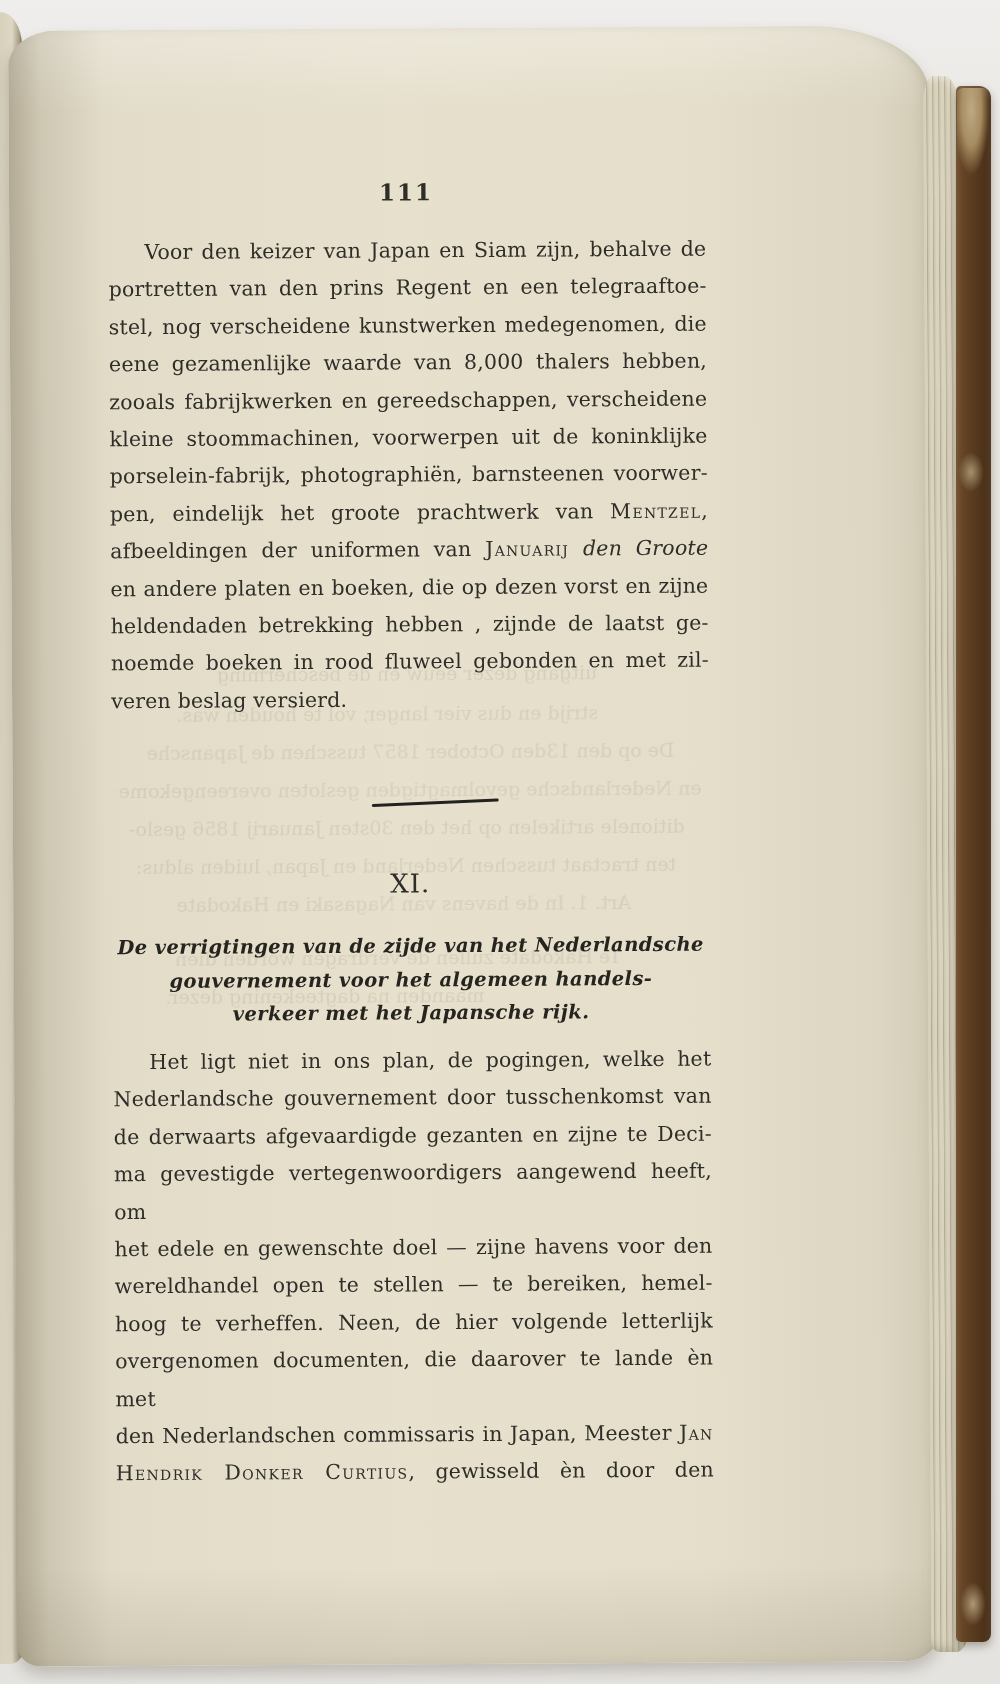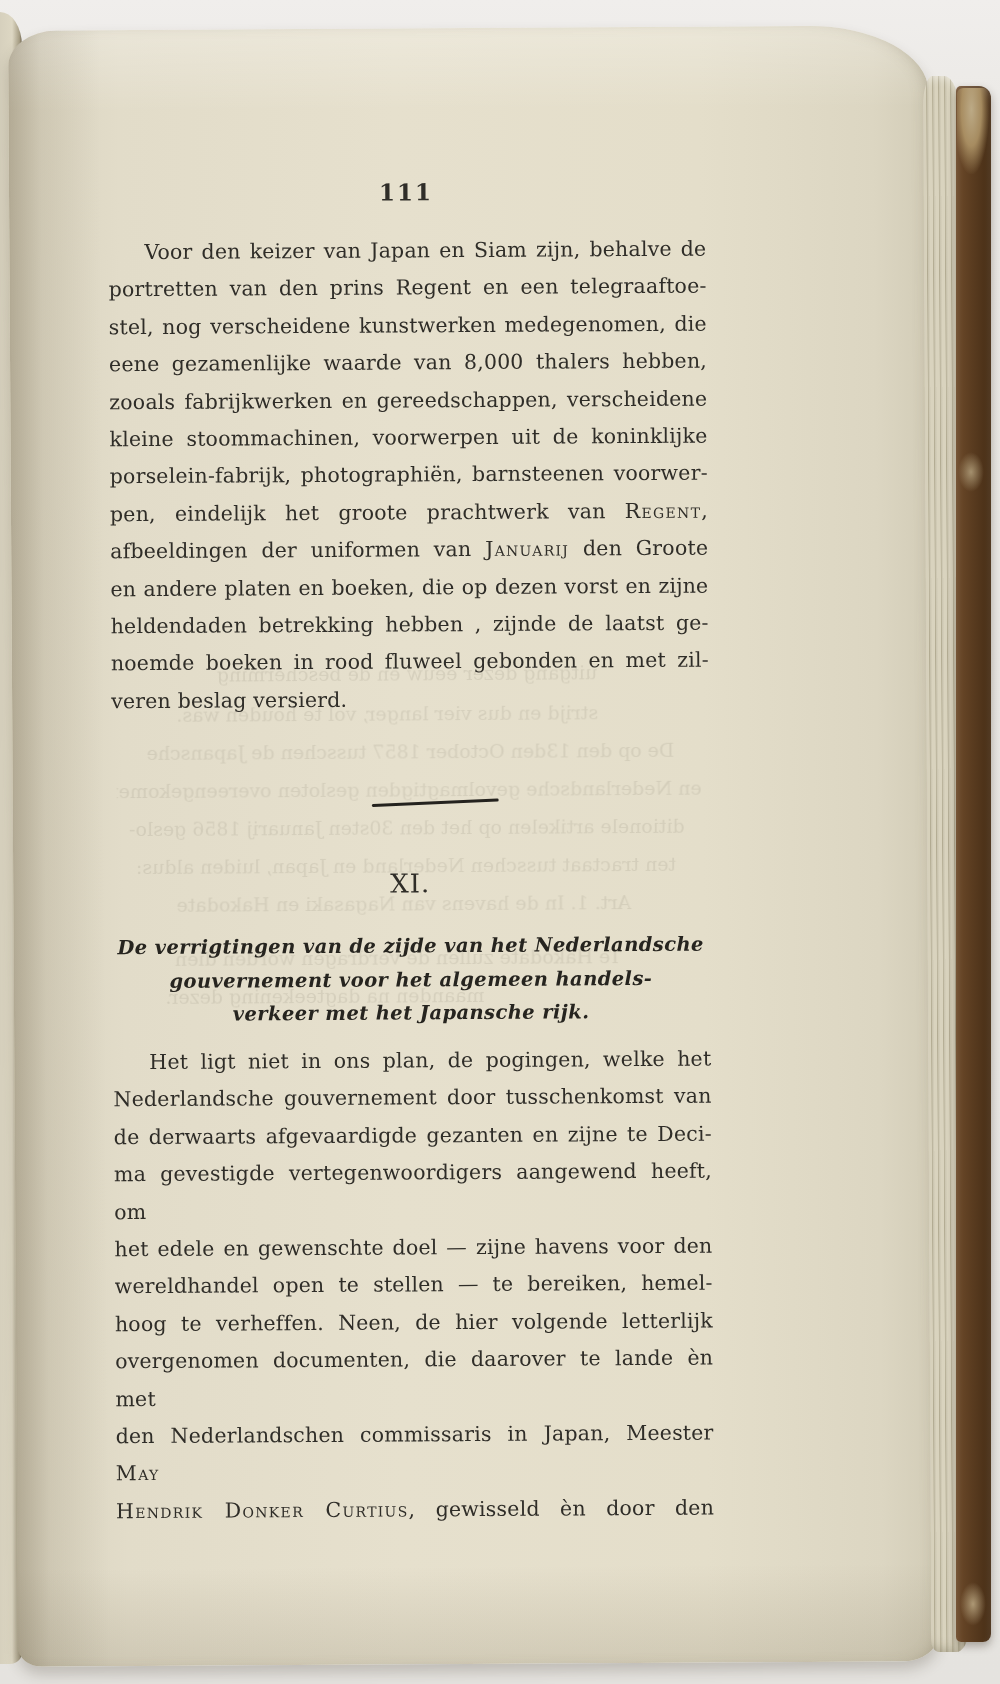--- a/index.html
+++ b/index.html
@@ -65,21 +65,21 @@
     position:absolute;left:99px;top:150px;width:596px;
     text-align:center;font-size:23px;letter-spacing:2px;font-weight:bold;
   }
   .para{position:absolute;left:99px;width:598px;font-size:20.5px;line-height:37.4px;letter-spacing:0.2px;}
   .para1{top:204px;}
   .para2{top:1014px;}
   .tline{text-align:justify;text-align-last:justify;white-space:normal;}
   .tline.endline{text-align-last:left;}
   .tline.indent{text-indent:36px;}
   .sc{font-variant:small-caps;letter-spacing:1.3px;}
-  .it{}
+  .it{font-style:italic;}
   .divider{
     position:absolute;left:359px;top:773px;width:127px;height:3px;
     background:#24221e;border-radius:2px;transform:rotate(-2.2deg);
   }
   .section-heading{
     position:absolute;left:99px;top:840px;width:596px;
     text-align:center;font-size:26px;letter-spacing:1px;
   }
   .subtitle{
     position:absolute;left:99px;top:901px;width:596px;
@@ -114,21 +114,21 @@
   <div class="content">
     <div class="page-number">111</div>
     <div class="para para1">
         <div class="tline indent"><span>Voor den keizer van Japan en Siam zijn, behalve de</span></div>
         <div class="tline"><span>portretten van den prins Regent en een telegraaftoe-</span></div>
         <div class="tline"><span>stel, nog verscheidene kunstwerken medegenomen, die</span></div>
         <div class="tline"><span>eene gezamenlijke waarde van 8,000 thalers hebben,</span></div>
         <div class="tline"><span>zooals fabrijkwerken en gereedschappen, verscheidene</span></div>
         <div class="tline"><span>kleine stoommachinen, voorwerpen uit de koninklijke</span></div>
         <div class="tline"><span>porselein-fabrijk, photographiën, barnsteenen voorwer-</span></div>
-        <div class="tline"><span>pen, eindelijk het groote prachtwerk van </span><span class="sc">Regent</span><span>,</span></div>
+        <div class="tline"><span>pen, eindelijk het groote prachtwerk van </span><span class="sc">Mentzel</span><span>,</span></div>
         <div class="tline"><span>afbeeldingen der uniformen van </span><span class="sc">Januarij</span><span> </span><span class="it">den Groote</span></div>
         <div class="tline"><span>en andere platen en boeken, die op dezen vorst en zijne</span></div>
         <div class="tline"><span>heldendaden betrekking hebben , zijnde de laatst ge-</span></div>
         <div class="tline"><span>noemde boeken in rood fluweel gebonden en met zil-</span></div>
         <div class="tline endline"><span>veren beslag versierd.</span></div>
       </div>
     <div class="divider"></div>
     <div class="section-heading">XI.</div>
     <div class="subtitle">
         <div>De verrigtingen van de zijde van het Nederlandsche</div>
@@ -137,21 +137,21 @@
       </div>
     <div class="para para2">
         <div class="tline indent"><span>Het ligt niet in ons plan, de pogingen, welke het</span></div>
         <div class="tline"><span>Nederlandsche gouvernement door tusschenkomst van</span></div>
         <div class="tline"><span>de derwaarts afgevaardigde gezanten en zijne te Deci-</span></div>
         <div class="tline"><span>ma gevestigde vertegenwoordigers aangewend heeft, om</span></div>
         <div class="tline"><span>het edele en gewenschte doel — zijne havens voor den</span></div>
         <div class="tline"><span>wereldhandel open te stellen — te bereiken, hemel-</span></div>
         <div class="tline"><span>hoog te verheffen. Neen, de hier volgende letterlijk</span></div>
         <div class="tline"><span>overgenomen documenten, die daarover te lande èn met</span></div>
-        <div class="tline"><span>den Nederlandschen commissaris in Japan, Meester </span><span class="sc">May</span></div>
+        <div class="tline"><span>den Nederlandschen commissaris in Japan, Meester </span><span class="sc">Jan</span></div>
         <div class="tline"><span class="sc">Hendrik Donker Curtius</span><span>, gewisseld èn door den</span></div>
       </div>
   </div>
 </div>
 
 <div class="fore-edges"></div>
 <div class="cover-board"></div>
 <div class="cover-tear-top"></div>
 <div class="cover-nick"></div>
 <div class="cover-nick2"></div>

